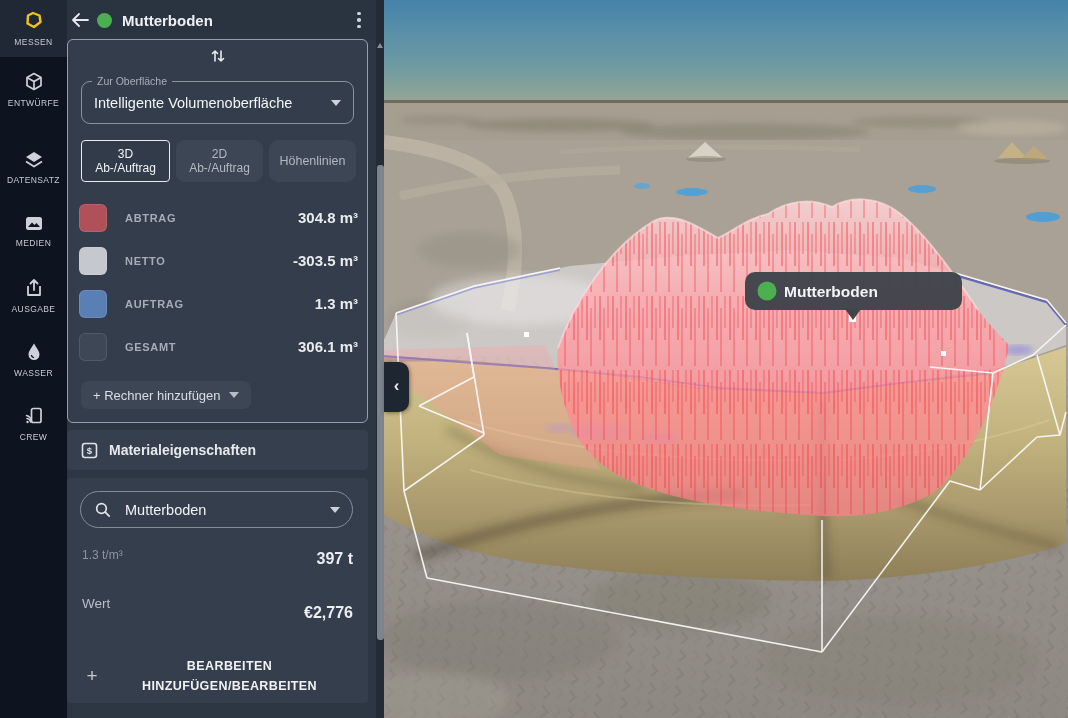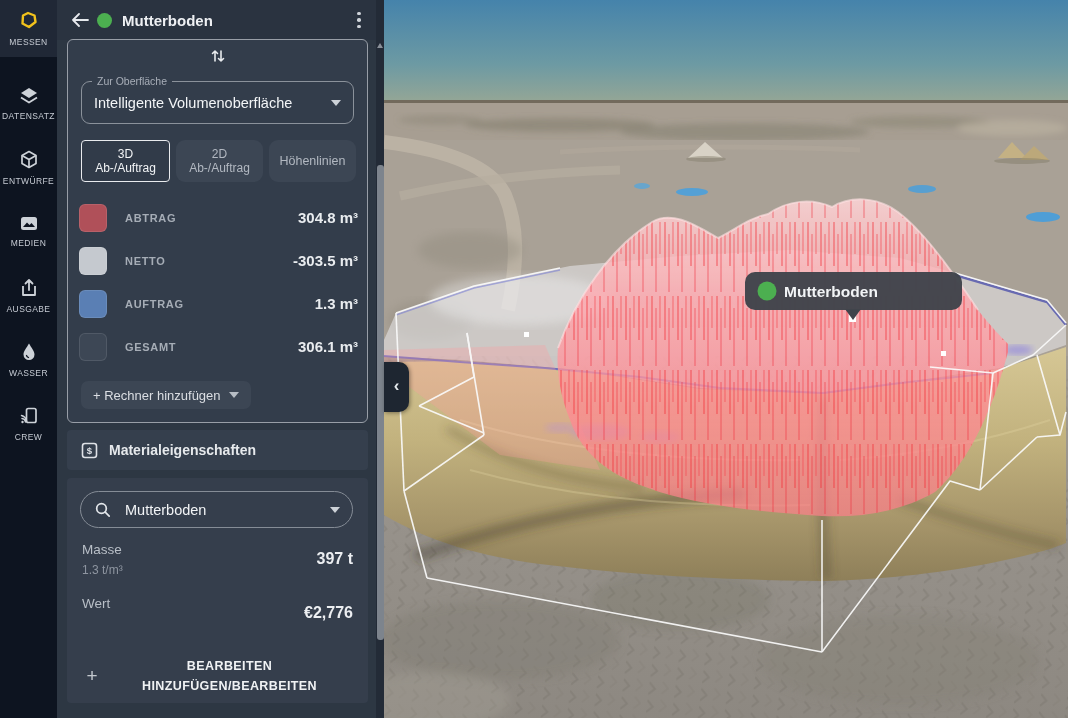--- a/index.html
+++ b/index.html
@@ -3,21 +3,21 @@
 <meta charset="utf-8">
 <style>
   * { margin:0; padding:0; box-sizing:border-box; }
   html,body { background:#1a1f2a; }
   #app {
     position:relative; width:1068px; height:718px; overflow:hidden;
     font-family:"Liberation Sans","DejaVu Sans",sans-serif;
     background:#2d3743; color:#e8eaee;
   }
   
-  .rail { position:absolute; left:0; top:0; width:57px; height:718px; background:#0d1420; z-index:5; }
+  .rail { position:absolute; left:0; top:0; width:67px; height:718px; background:#0d1420; z-index:5; }
   .rail-item { display:flex; flex-direction:column; align-items:center; justify-content:center; gap:5px; height:64px; cursor:pointer; }
   .rail-item.first { height:57px; background:#202836; }
   .rail-label { font-size:8.5px; letter-spacing:.4px; color:#c6cbd3; font-weight:400; }
   .rail svg { display:block; }
   
   .panel { position:absolute; left:57px; top:0; width:319px; height:718px; background:#2d3743; z-index:4; }
   .panel-header { position:absolute; left:0; top:0; width:319px; height:40px; background:#2a3340; display:flex; align-items:center; }
   .back-btn { width:34px; height:40px; display:flex; align-items:center; justify-content:center; cursor:pointer; margin-left:6px; }
   .status-dot { width:15px; height:15px; border-radius:50%; margin-right:10px; }
   .panel-title { font-size:15px; font-weight:700; color:#eef0f3; }
@@ -225,33 +225,33 @@
     <span>‹</span>
   </div>
 
   <div class="rail">
     <div class="rail-item first">
       <svg width="22" height="22" viewBox="0 0 22 22">
         <path d="M10,3 L16.5,5.5 L17.5,12 L11,17 L4.5,13.5 L5,5.5 Z" fill="none" stroke="#f2c21c" stroke-width="2.4" stroke-linejoin="round"></path>
       </svg>
       <span class="rail-label">MESSEN</span>
     </div>
+    <div class="rail-item">
+      <svg width="22" height="22" viewBox="0 0 22 22">
+        <path d="M11,2.5 L18,6.5 L18,14.5 L11,18.5 L4,14.5 L4,6.5 Z" fill="none" stroke="#cdd2d8" stroke-width="1.7" stroke-linejoin="round"></path>
+        <path d="M4,6.5 L11,10.5 L18,6.5 M11,10.5 L11,18.5" fill="none" stroke="#cdd2d8" stroke-width="1.7"></path>
+      </svg>
+      <span class="rail-label">ENTWÜRFE</span>
+    </div>
     <div class="rail-item" style="margin-top:14px">
       <svg width="22" height="20" viewBox="0 0 22 20">
         <path d="M11,2 L19,7 L11,12 L3,7 Z" fill="#cdd2d8"></path>
         <path d="M3,11.5 L11,16.5 L19,11.5" fill="none" stroke="#cdd2d8" stroke-width="1.8" stroke-linejoin="round"></path>
       </svg>
       <span class="rail-label">DATENSATZ</span>
-    </div>
-    <div class="rail-item">
-      <svg width="22" height="22" viewBox="0 0 22 22">
-        <path d="M11,2.5 L18,6.5 L18,14.5 L11,18.5 L4,14.5 L4,6.5 Z" fill="none" stroke="#cdd2d8" stroke-width="1.7" stroke-linejoin="round"></path>
-        <path d="M4,6.5 L11,10.5 L18,6.5 M11,10.5 L11,18.5" fill="none" stroke="#cdd2d8" stroke-width="1.7"></path>
-      </svg>
-      <span class="rail-label">ENTWÜRFE</span>
     </div>
     <div class="rail-item">
       <svg width="22" height="19" viewBox="0 0 22 19">
         <rect x="3" y="3" width="16" height="13" rx="2.5" fill="#cdd2d8"></rect>
         <path d="M5,13 L9,8.5 L11.5,11 L13.5,9 L17,13 Z" fill="#0d1420"></path>
       </svg>
       <span class="rail-label">MEDIEN</span>
     </div>
     <div class="rail-item">
       <svg width="22" height="22" viewBox="0 0 22 22">
@@ -357,21 +357,20 @@
     <div class="mat-card">
       <div class="mat-select">
         <svg width="16" height="16" viewBox="0 0 16 16" style="margin-left:14px">
           <circle cx="6.5" cy="6.5" r="4.8" fill="none" stroke="#e3e6ea" stroke-width="1.7"></circle>
           <line x1="10.2" y1="10.2" x2="14.2" y2="14.2" stroke="#e3e6ea" stroke-width="1.7" stroke-linecap="round"></line>
         </svg>
         <span class="val">Mutterboden</span>
         <span class="caret"></span>
       </div>
       <div class="prop-row" style="top:64px">
-        <div class="prop-label">Masse</div>
         <div class="prop-sub">1.3 t/m³</div>
         <div class="prop-value">397 t</div>
       </div>
       <div class="prop-row" style="top:118px">
         <div class="prop-label">Wert</div>
         <div class="prop-value">€2,776</div>
       </div>
       <div class="mat-footer">
         <span class="plus-glyph">+</span>
         <span class="mat-footer-text">

